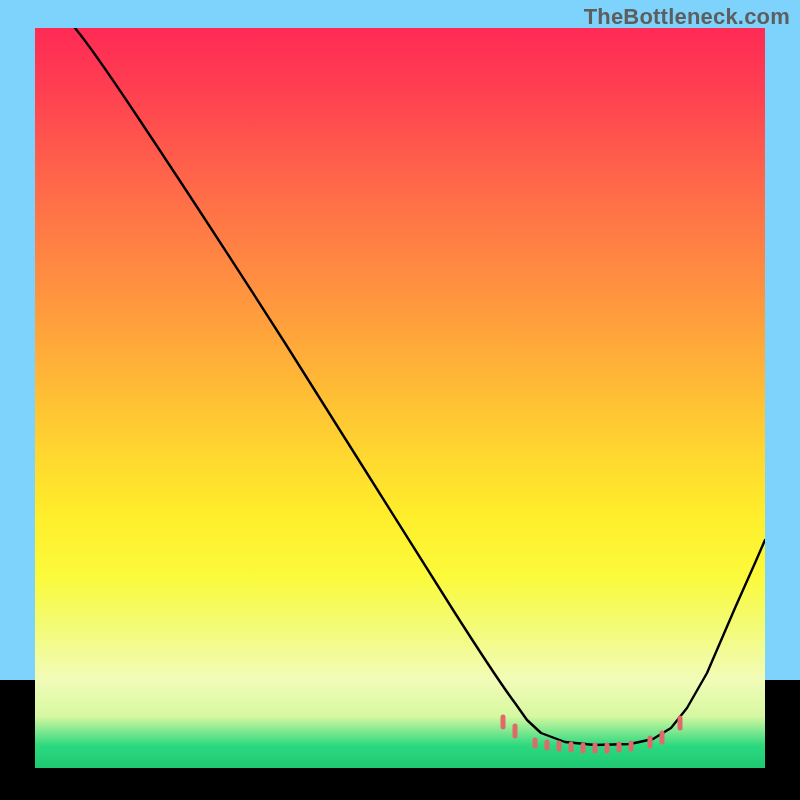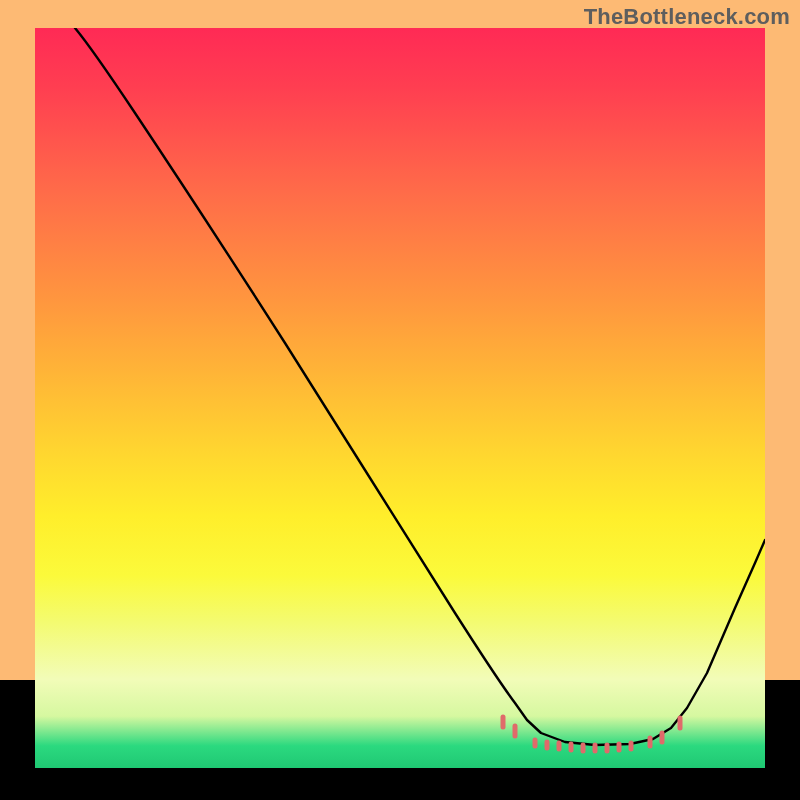--- a/index.html
+++ b/index.html
@@ -8,21 +8,21 @@
     width: 800px;
     height: 800px;
     background: #000;
     overflow: hidden;
     font-family: Arial, Helvetica, sans-serif;
   }
   .frame {
     position: relative;
     width: 800px;
     height: 680px;
-    background: #fdba74;
+    background: #7dd3fc;
   }
   .watermark {
     position: absolute;
     top: 4px;
     right: 10px;
     color: #5e5e5e;
     font-size: 22px;
     font-weight: 600;
     letter-spacing: 0.2px;
     z-index: 50;

